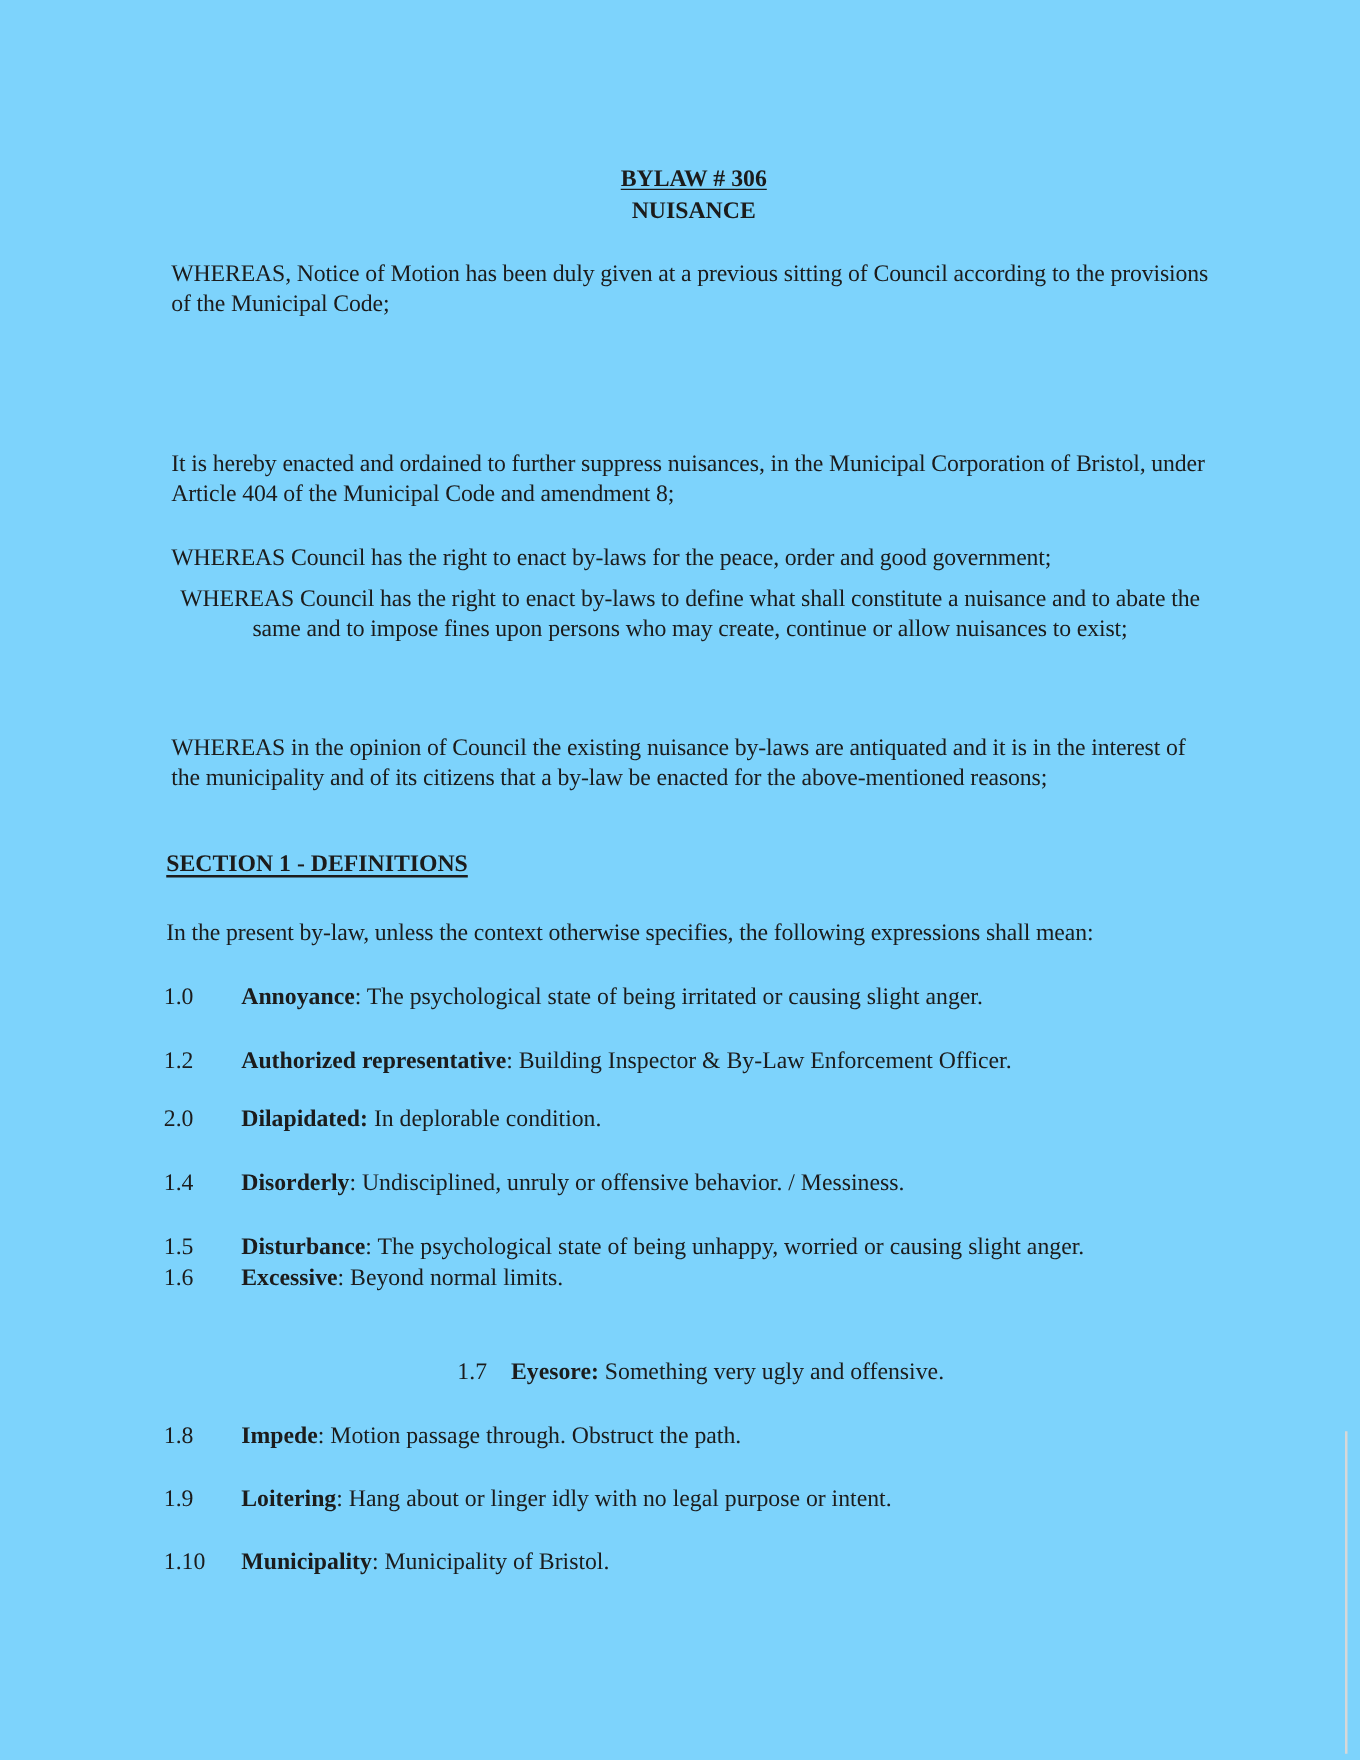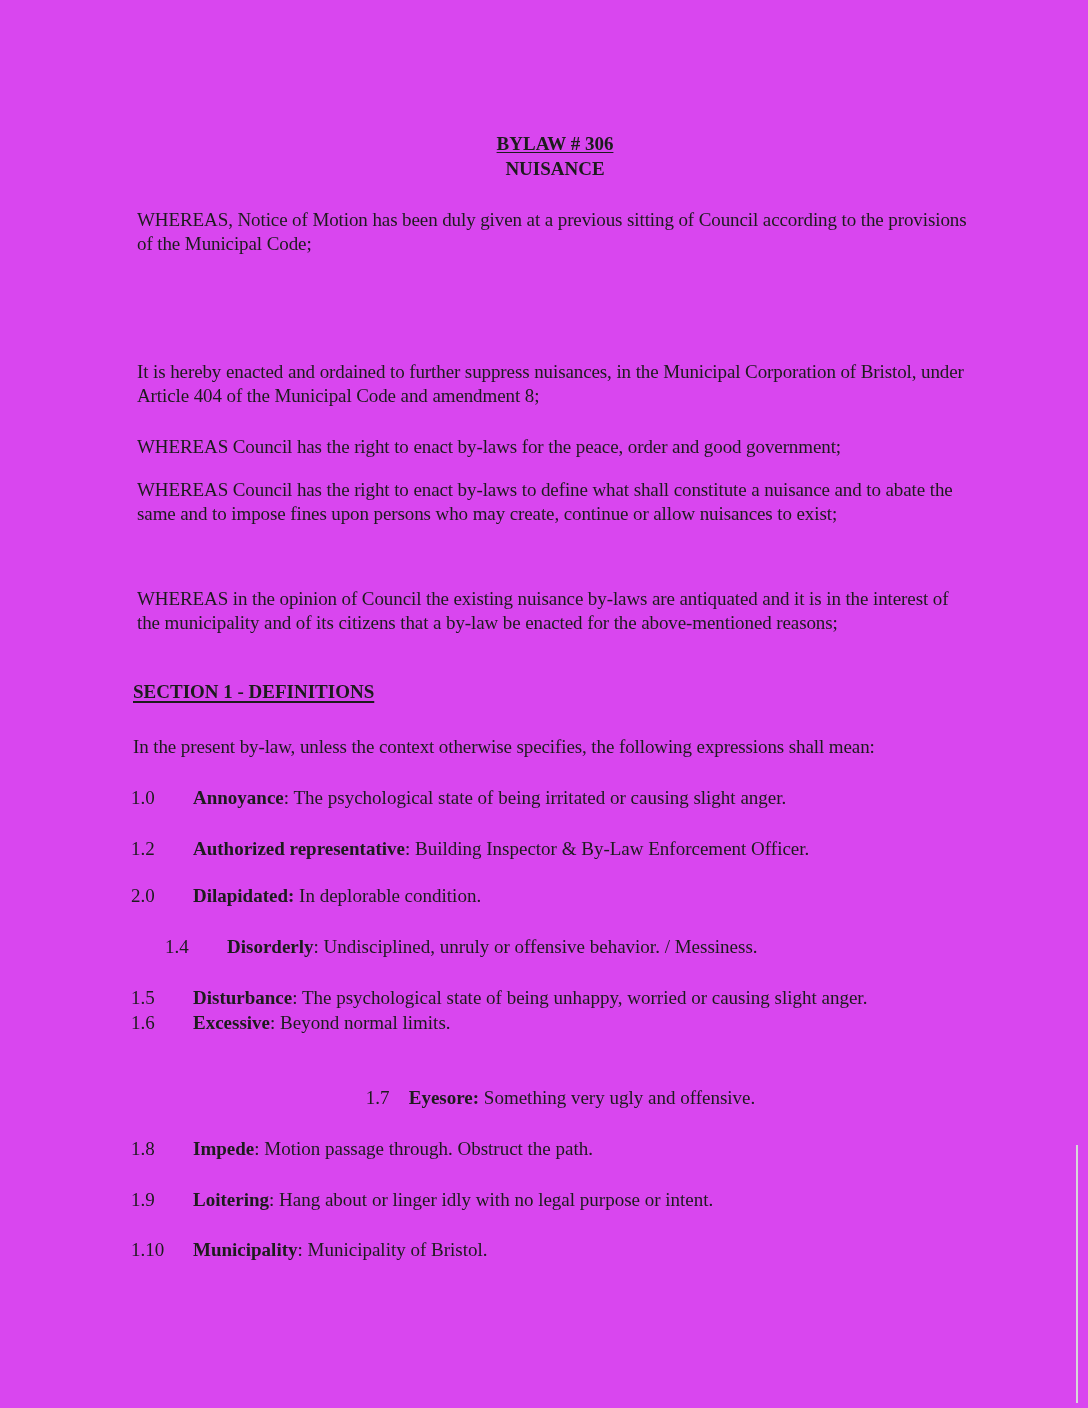--- a/index.html
+++ b/index.html
@@ -13,21 +13,21 @@
       position: relative;
       overflow: hidden;
       font-family: "Liberation Serif", "DejaVu Serif", serif;
       color: #1c1c1c;
     }
     .page {
       position: absolute;
       left: 0; top: 0;
       width: 1088px;
       height: 1408px;
-      background: #d946ef;
+      background: #7dd3fc;
     }
     .scan-edge {
       position: absolute;
       left: 1076px;
       top: 1145px;
       width: 2px;
       height: 258px;
       background: #d8d8d8;
     }
     .title-block {
@@ -92,37 +92,37 @@
   <div class="scan-edge"></div>
 
   <div class="title-block">
     <span class="t1">BYLAW # 306</span>
     <span class="t2">NUISANCE</span>
   </div>
 
   <div class="para" style="top:208px;">WHEREAS, Notice of Motion has been duly given at a previous sitting of Council according to the provisions of the Municipal Code;</div>
   <div class="para" style="top:360px;">It is hereby enacted and ordained to further suppress nuisances, in the Municipal Corporation of Bristol, under Article 404 of the Municipal Code and amendment 8;</div>
   <div class="para" style="top:435px;">WHEREAS Council has the right to enact by-laws for the peace, order and good government;</div>
-  <div class="para" style="top:478px;">WHEREAS Council has the right to enact by-laws to define what shall constitute a nuisance and to abate the same and to impose fines upon persons who may create, continue or allow nuisances to exist;</div>
+  <div class="para" style="top:468px;text-align:center;">WHEREAS Council has the right to enact by-laws to define what shall constitute a nuisance and to abate the same and to impose fines upon persons who may create, continue or allow nuisances to exist;</div>
   <div class="para" style="top:587px;">WHEREAS in the opinion of Council the existing nuisance by-laws are antiquated and it is in the interest of the municipality and of its citizens that a by-law be enacted for the above-mentioned reasons;</div>
 
   <div class="section-heading">SECTION 1 - DEFINITIONS</div>
 
   <div class="para" style="top:735px; left:133px;">In the present by-law, unless the context otherwise specifies, the following expressions shall mean:</div>
 
   <div class="def" style="top:786px;">
     <span class="num">1.0</span><span class="term">Annoyance</span><span>:</span><span> The psychological state of being irritated or causing slight anger.</span>
   </div>
   <div class="def" style="top:837px;">
     <span class="num">1.2</span><span class="term">Authorized representative</span><span>:</span><span> Building Inspector &amp; By-Law Enforcement Officer.</span>
   </div>
   <div class="def" style="top:884px;">
     <span class="num">2.0</span><span class="term">Dilapidated:</span><span></span><span> In deplorable condition.</span>
   </div>
-  <div class="def" style="top:935px;margin-left:34px;">
+  <div class="def" style="top:935px;">
     <span class="num">1.4</span><span class="term">Disorderly</span><span>:</span><span> Undisciplined, unruly or offensive behavior. / Messiness.</span>
   </div>
   <div class="def" style="top:986px;">
     <span class="num">1.5</span><span class="term">Disturbance</span><span>:</span><span> The psychological state of being unhappy, worried or causing slight anger.</span>
   </div>
   <div class="def" style="top:1011px;">
     <span class="num">1.6</span><span class="term">Excessive</span><span>:</span><span> Beyond normal limits.</span>
   </div>
   <div class="def" style="top:1086px;text-align:center;">
     <span class="num">1.7</span><span class="term">Eyesore:</span><span></span><span> Something very ugly and offensive.</span>

